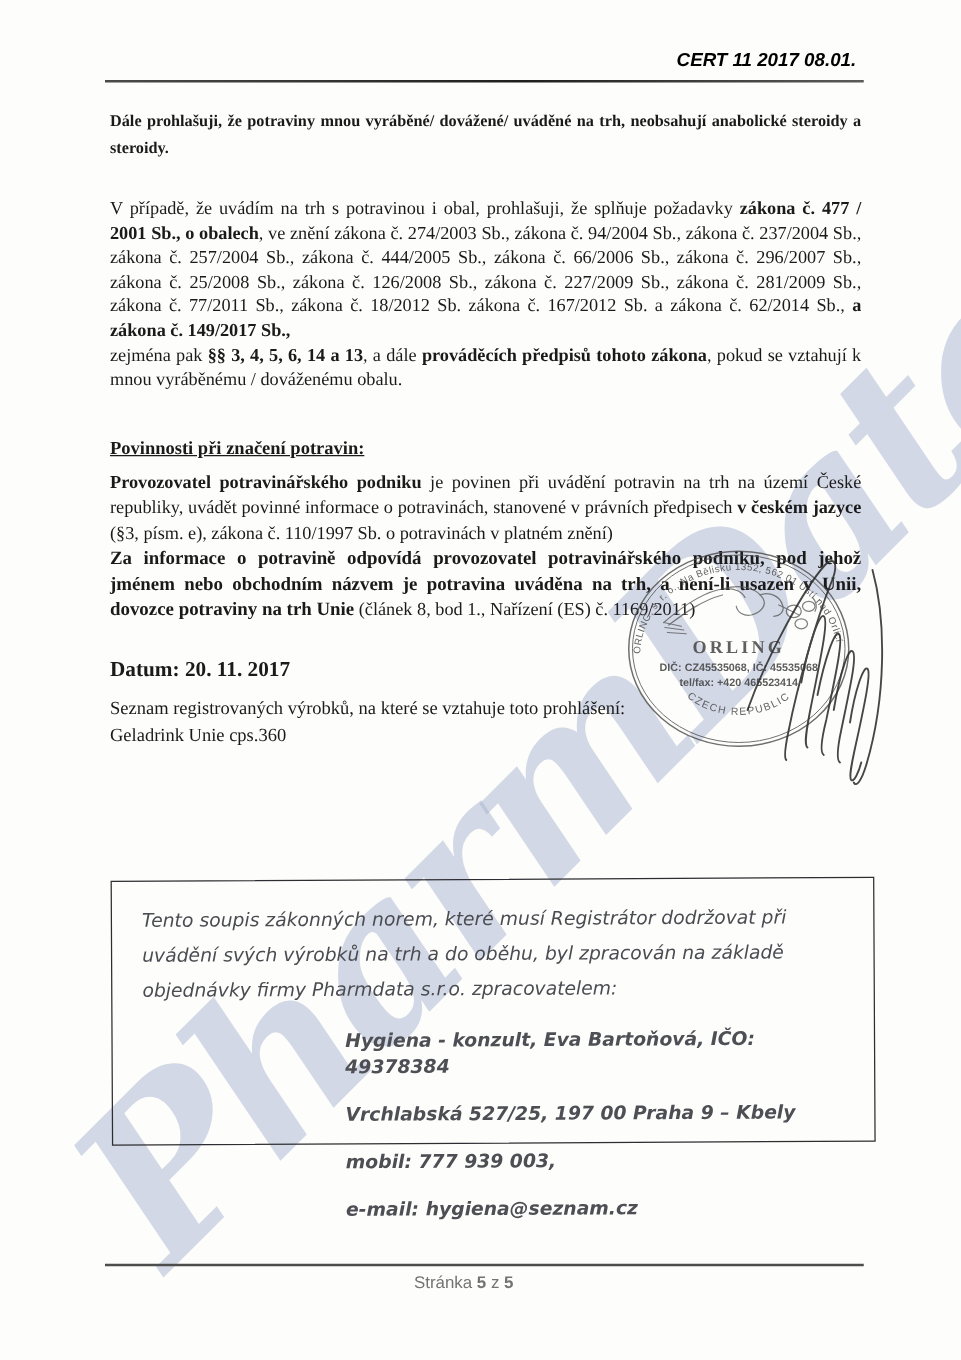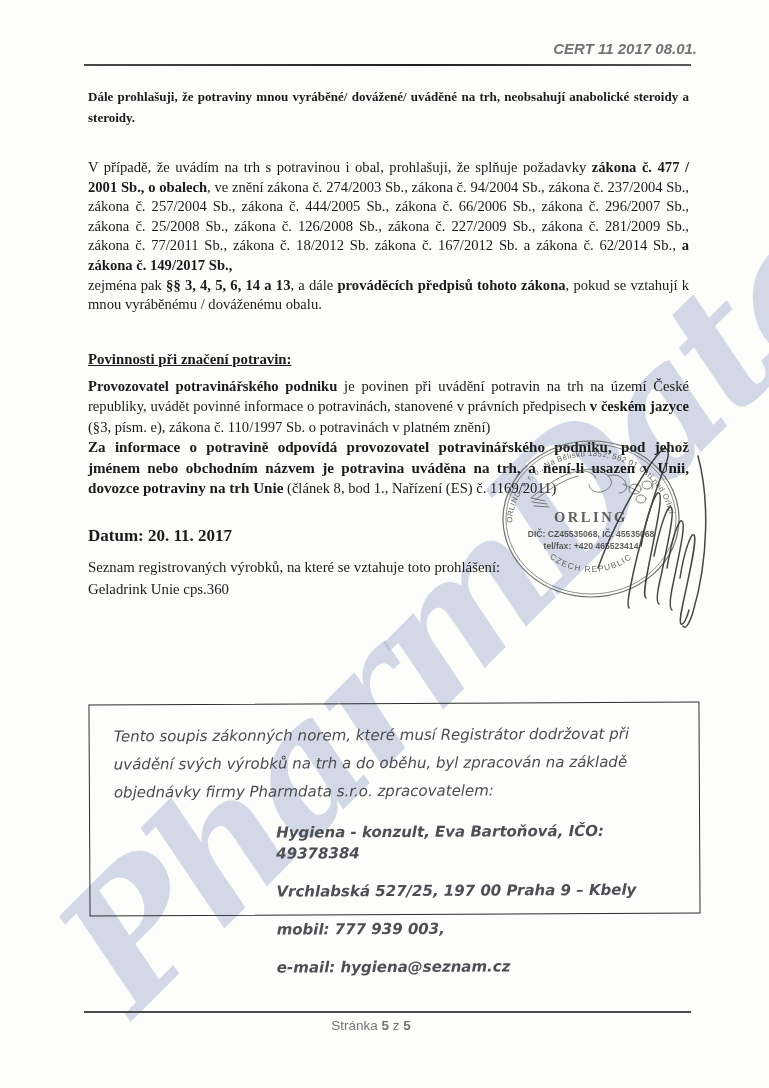--- a/index.html
+++ b/index.html
@@ -13,23 +13,23 @@
     position:absolute; left:-45px; top:548px; width:930px;
     text-align:center; white-space:nowrap;
     font-family:"DejaVu Serif", serif; font-style:italic; font-weight:bold;
     font-size:172px; line-height:200px; letter-spacing:-7px;
     color:rgba(168,180,207,0.50);
     transform:rotate(-45deg); transform-origin:center;
     z-index:1; pointer-events:none;
   }
   
   .header-ref {
-    position:absolute; top:40px; right:72px;
+    position:absolute; top:40px; right:84px;
     font-family:"Liberation Sans", sans-serif; font-style:italic; font-weight:600;
-    font-size:15px; color:#737373; z-index:2;
+    font-size:15px; color:#000000; z-index:2;
   }
   .header-rule {
     position:absolute; left:84px; top:64px; width:607px; height:2px;
     background:linear-gradient(to right,#4a4a4a,#1f1f1f 55%,#5a5a5a); z-index:2;
   }
   .footer-rule {
     position:absolute; left:84px; top:1011px; width:607px; height:1.5px;
     background:#4d4d4d; z-index:2;
   }
   .footer-text {

